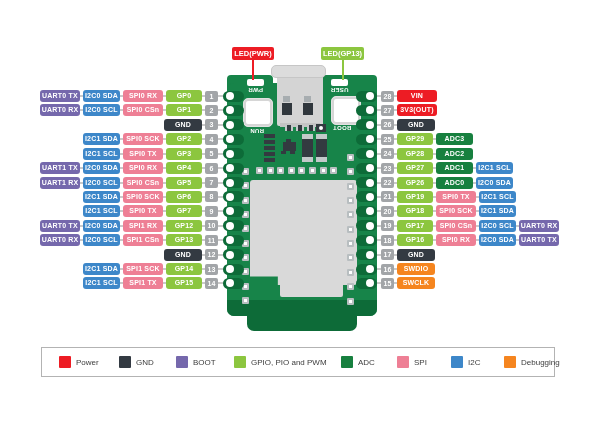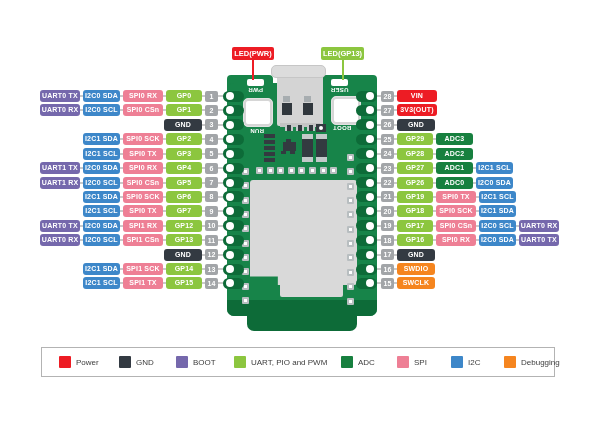--- a/index.html
+++ b/index.html
@@ -473,21 +473,21 @@
   <div class="callout" id="callout-gp13" style="left: 321px; top: 47px; width: 43px; background: rgb(140, 198, 63);">LED(GP13)</div>
 
   <div id="legend-box">
       <div class="lg-swatch" style="left: 17px; background: rgb(237, 28, 36);"></div>
       <div class="lg-label" style="left: 34px;">Power</div>
       <div class="lg-swatch" style="left: 77px; background: rgb(51, 58, 66);"></div>
       <div class="lg-label" style="left: 94px;">GND</div>
       <div class="lg-swatch" style="left: 134px; background: rgb(117, 104, 172);"></div>
       <div class="lg-label" style="left: 151px;">BOOT</div>
       <div class="lg-swatch" style="left: 192px; background: rgb(140, 198, 63);"></div>
-      <div class="lg-label" style="left: 209px;">UART, PIO and PWM</div>
+      <div class="lg-label" style="left: 209px;">GPIO, PIO and PWM</div>
       <div class="lg-swatch" style="left: 299px; background: rgb(23, 128, 63);"></div>
       <div class="lg-label" style="left: 316px;">ADC</div>
       <div class="lg-swatch" style="left: 355px; background: rgb(238, 127, 149);"></div>
       <div class="lg-label" style="left: 372px;">SPI</div>
       <div class="lg-swatch" style="left: 409px; background: rgb(61, 135, 201);"></div>
       <div class="lg-label" style="left: 426px;">I2C</div>
       <div class="lg-swatch" style="left: 462px; background: rgb(245, 133, 31);"></div>
       <div class="lg-label" style="left: 479px;">Debugging</div>
     </div>
 </div>

